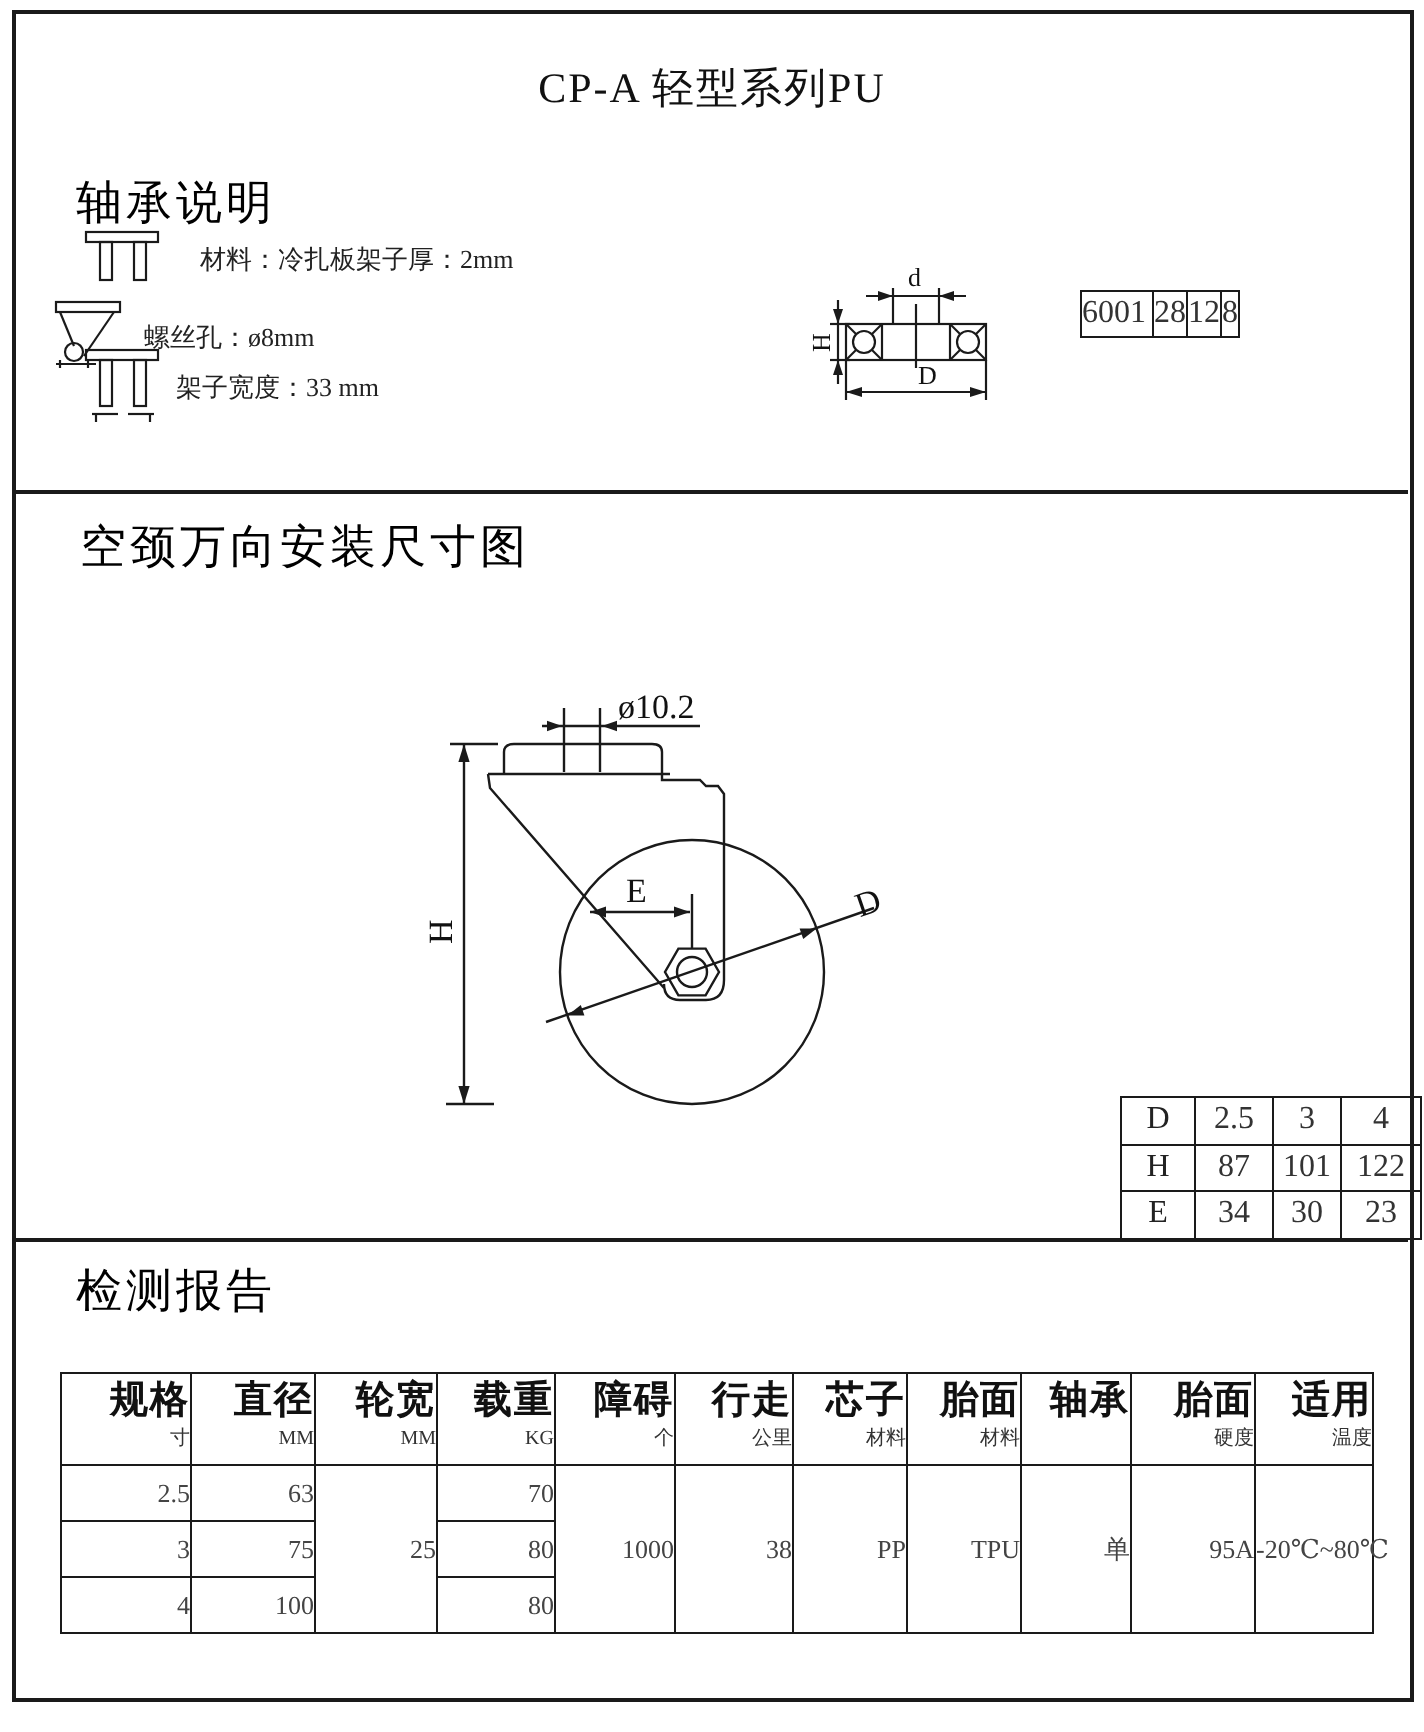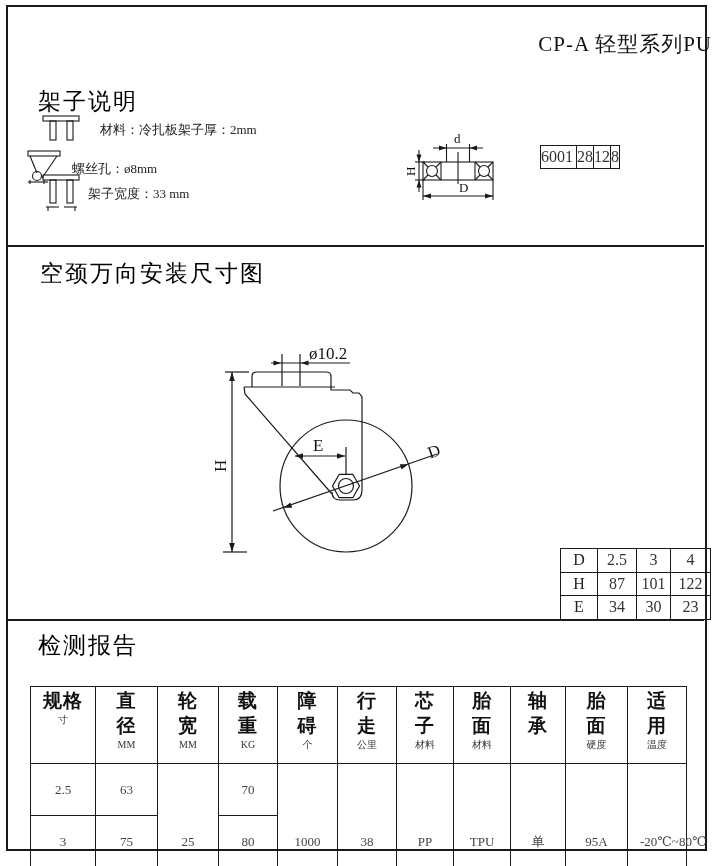--- a/index.html
+++ b/index.html
@@ -1,56 +1,56 @@
 <!DOCTYPE html>
 <html><head>
 <meta charset="utf-8">
 <style>
   html,body{margin:0;padding:0;background:#fff;}
   #page{position:relative;width:712px;height:866px;background:#fff;overflow:hidden;
         font-family:"Liberation Serif","DejaVu Serif",serif;color:#111;}
   .abs{position:absolute;}
   #outer-border{left:6px;top:5px;width:697px;height:842px;border:2px solid #1a1a1a;}
   .divider{left:8px;width:696px;height:0;border-top:2px solid #1a1a1a;}
-  #title{left:0;top:30px;width:712px;text-align:right;font-size:21px;letter-spacing:1px;}
+  #title{left:0;top:30px;width:712px;text-align:center;font-size:21px;letter-spacing:1px;}
   .section-heading{font-size:23px;letter-spacing:2px;color:#000;}
   .frame-item{display:flex;align-items:center;}
   .frame-label{font-size:13px;color:#222;}
   svg{display:block;}
   table{border-collapse:collapse;background:transparent;}
   
   #bearing-table{left:540px;top:145px;}
   #bearing-table td{border:1.5px solid #1a1a1a;text-align:center;padding:0;}
   #bearing-table .hdr-cjk{font-size:12px;width:52px;height:21px;}
   #bearing-table .hdr-dim{font-size:15px;width:28px;}
   #bearing-table .val{font-size:16px;color:#333;height:22px;}
   #bearing-table .val-model{text-align:right;padding-right:3px;}
   
   #dhe-table{left:560px;top:548px;}
   #dhe-table td{border:1.6px solid #1a1a1a;text-align:center;font-size:16px;
                 color:#333;height:22.5px;padding:0;}
   #dhe-table td.lbl{color:#222;}
   
   #report-table{left:30px;top:686px;table-layout:fixed;width:656px;}
-  #report-table th,#report-table td{border:1.5px solid #1a1a1a;padding:12px;text-align:center;}
+  #report-table th,#report-table td{border:1.5px solid #1a1a1a;padding:0;text-align:right;}
   #report-table th{height:44px;vertical-align:top;padding-top:1px;}
   #report-table .h-main{font-size:19px;font-weight:600;line-height:25px;letter-spacing:1px;}
   #report-table .h-sub{font-size:10px;font-weight:400;color:#333;line-height:13px;height:13px;}
   #report-table td{height:27px;font-size:13px;color:#444;}
 </style>
 </head>
 <body>
 
 <div id="page">
 
   <div class="abs" id="outer-border"></div>
 
   <div class="abs" id="title">CP-A  轻型系列PU</div>
 
-  <div class="abs section-heading" style="left:38px;top:86px;">架子说明</div>
+  <div class="abs section-heading" style="left:38px;top:86px;">轴承说明</div>
 
   <div class="abs frame-item" style="left:42px;top:115px;">
     <svg width="42" height="30" viewBox="0 0 42 30">
       <g stroke="#1a1a1a" stroke-width="1.1" fill="none">
         <rect x="1" y="1" width="36" height="5"></rect>
         <rect x="8" y="6" width="6" height="19"></rect>
         <rect x="25" y="6" width="6" height="19"></rect>
       </g>
     </svg>
     <span class="frame-label" style="margin-left:16px;">材料：冷扎板</span>

